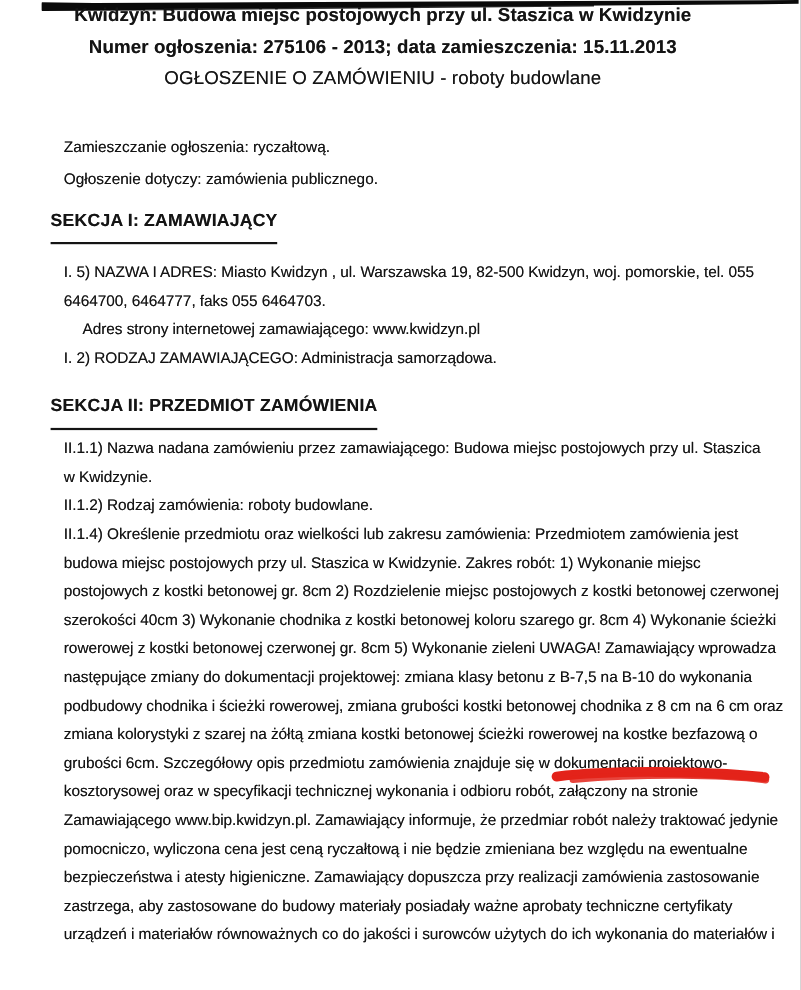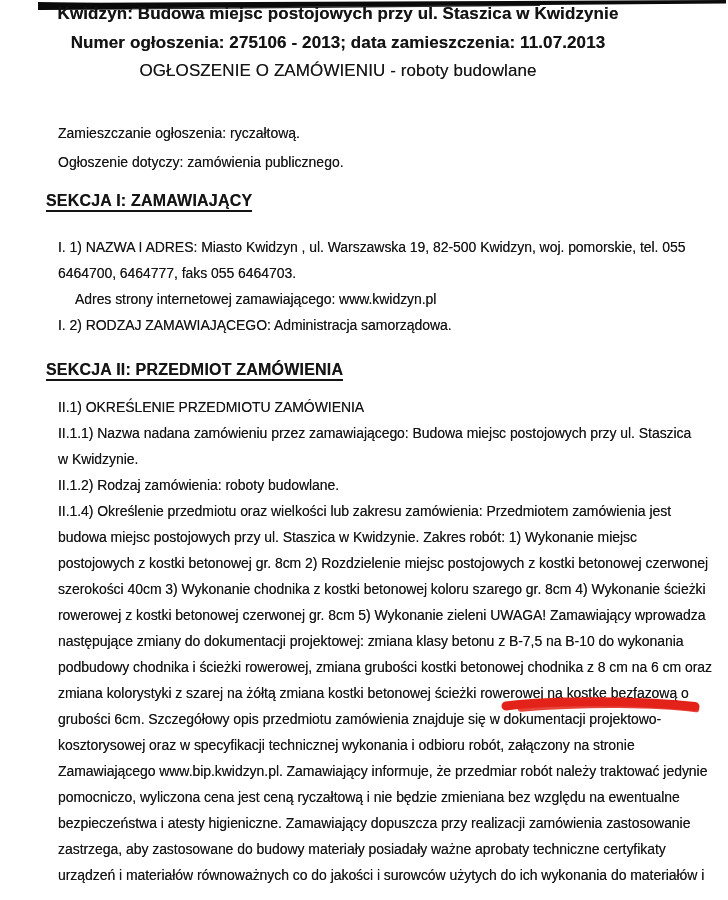--- a/index.html
+++ b/index.html
@@ -16,21 +16,21 @@
   }
   .abs { position: absolute; }
   .nowrap { white-space: nowrap; }
   b, .b { font-weight: normal; }
 
   
   .topline { left: 0; top: 0; width: 728px; height: 14px; }
 
   
   .hdr {
-    left: 0; top: 8; width: 676px;
+    left: 10px; top: 8; width: 676px;
     text-align: center;
     font-size: 17px;
     line-height: 28.5px;
     letter-spacing: 0.1px;
   }
   .hdr .t1, .hdr .t2 { font-weight: bold; }
 
   
   .intro {
     left: 58px; top: 119px;
@@ -40,21 +40,21 @@
 
   
   .sec-heading {
     font-size: 16px;
     font-weight: bold;
     letter-spacing: 0.2px;
   }
   .sec-heading .u {
     display: inline-block;
     border-bottom: 2px solid #141414;
-    padding-bottom: 0;
+    padding-bottom: 10px;
   }
 
   
   .body-block {
     left: 58px;
     font-size: 14px;
     line-height: 26px;
     letter-spacing: -0.05px;
   }
   .indent { padding-left: 17px; }
@@ -67,46 +67,45 @@
 <div class="page">
 
   <svg class="abs topline marker" viewBox="0 0 728 14" xmlns="http://www.w3.org/2000/svg">
     <polygon points="38,3 726,0 726,3.5 38,9" fill="#0a0a0a"></polygon>
     <polygon points="38,2 132,3.5 132,9.5 38,10" fill="#0a0a0a"></polygon>
     <polygon points="130,8 540,4.5 540,6 130,9.5" fill="#0a0a0a" opacity="0.85"></polygon>
   </svg>
 
   <div class="abs hdr">
     <div class="t1 nowrap">Kwidzyn: Budowa miejsc postojowych przy ul. Staszica w Kwidzynie</div>
-    <div class="t2 nowrap">Numer ogłoszenia: 275106 - 2013; data zamieszczenia: 11.07.2013</div>
+    <div class="t2 nowrap">Numer ogłoszenia: 275106 - 2013; data zamieszczenia: 15.11.2013</div>
     <div class="t3 nowrap">OGŁOSZENIE O ZAMÓWIENIU - roboty budowlane</div>
   </div>
 
   <div class="abs intro">
     <div class="nowrap"><b>Zamieszczanie ogłoszenia:</b><span> ryczałtową.</span></div>
     <div class="nowrap"><b>Ogłoszenie dotyczy:</b><span> zamówienia publicznego.</span></div>
   </div>
 
   <div class="abs sec-heading" style="left:46px; top:192px;">
     <span class="u">SEKCJA I: ZAMAWIAJĄCY</span>
   </div>
 
   <div class="abs body-block" style="top:234px;">
-    <div class="nowrap"><b>I. 1) NAZWA I ADRES:</b><span> Miasto Kwidzyn , ul. Warszawska 19, 82-500 Kwidzyn, woj. pomorskie, tel. 055</span></div>
+    <div class="nowrap"><b>I. 5) NAZWA I ADRES:</b><span> Miasto Kwidzyn , ul. Warszawska 19, 82-500 Kwidzyn, woj. pomorskie, tel. 055</span></div>
     <div class="nowrap">6464700, 6464777, faks 055 6464703.</div>
     <div class="nowrap indent"><b>Adres strony internetowej zamawiającego:</b><span> www.kwidzyn.pl</span></div>
     <div class="nowrap"><b>I. 2) RODZAJ ZAMAWIAJĄCEGO:</b><span> Administracja samorządowa.</span></div>
   </div>
 
   <div class="abs sec-heading" style="left:46px; top:361px;text-align:right;">
     <span class="u">SEKCJA II: PRZEDMIOT ZAMÓWIENIA</span>
   </div>
 
   <div class="abs body-block" style="top:394px;">
-    <div class="nowrap b">II.1) OKREŚLENIE PRZEDMIOTU ZAMÓWIENIA</div>
     <div class="nowrap"><b>II.1.1) Nazwa nadana zamówieniu przez zamawiającego:</b><span> Budowa miejsc postojowych przy ul. Staszica</span></div>
     <div class="nowrap">w Kwidzynie.</div>
     <div class="nowrap"><b>II.1.2) Rodzaj zamówienia:</b><span> roboty budowlane.</span></div>
     <div class="nowrap"><b>II.1.4) Określenie przedmiotu oraz wielkości lub zakresu zamówienia:</b><span> Przedmiotem zamówienia jest</span></div>
     <div class="nowrap">budowa miejsc postojowych przy ul. Staszica w Kwidzynie. Zakres robót: 1) Wykonanie miejsc</div>
     <div class="nowrap">postojowych z kostki betonowej gr. 8cm 2) Rozdzielenie miejsc postojowych z kostki betonowej czerwonej</div>
     <div class="nowrap">szerokości 40cm 3) Wykonanie chodnika z kostki betonowej koloru szarego gr. 8cm 4) Wykonanie ścieżki</div>
     <div class="nowrap">rowerowej z kostki betonowej czerwonej gr. 8cm 5) Wykonanie zieleni UWAGA! Zamawiający wprowadza</div>
     <div class="nowrap">następujące zmiany do dokumentacji projektowej: zmiana klasy betonu z B-7,5 na B-10 do wykonania</div>
     <div class="nowrap">podbudowy chodnika i ścieżki rowerowej, zmiana grubości kostki betonowej chodnika z 8 cm na 6 cm oraz</div>

